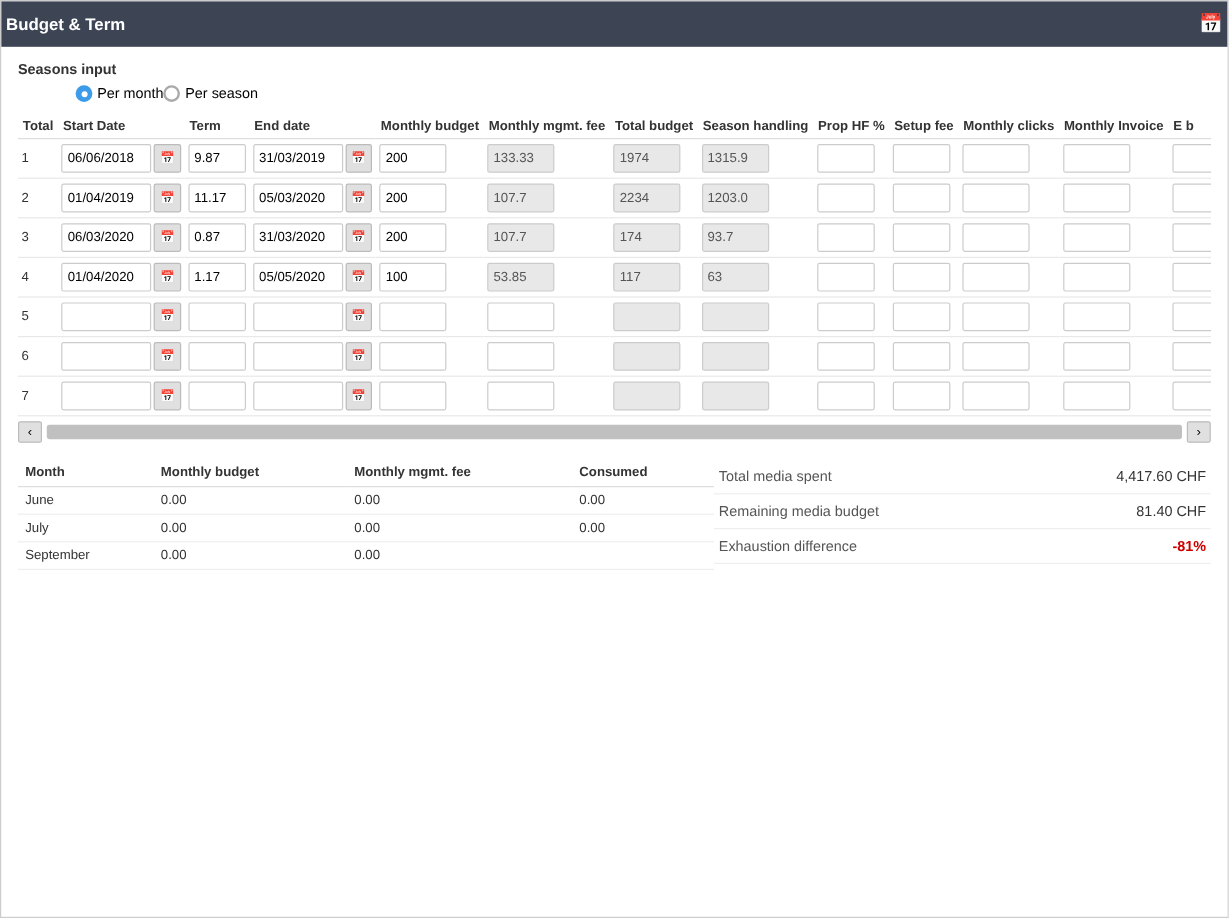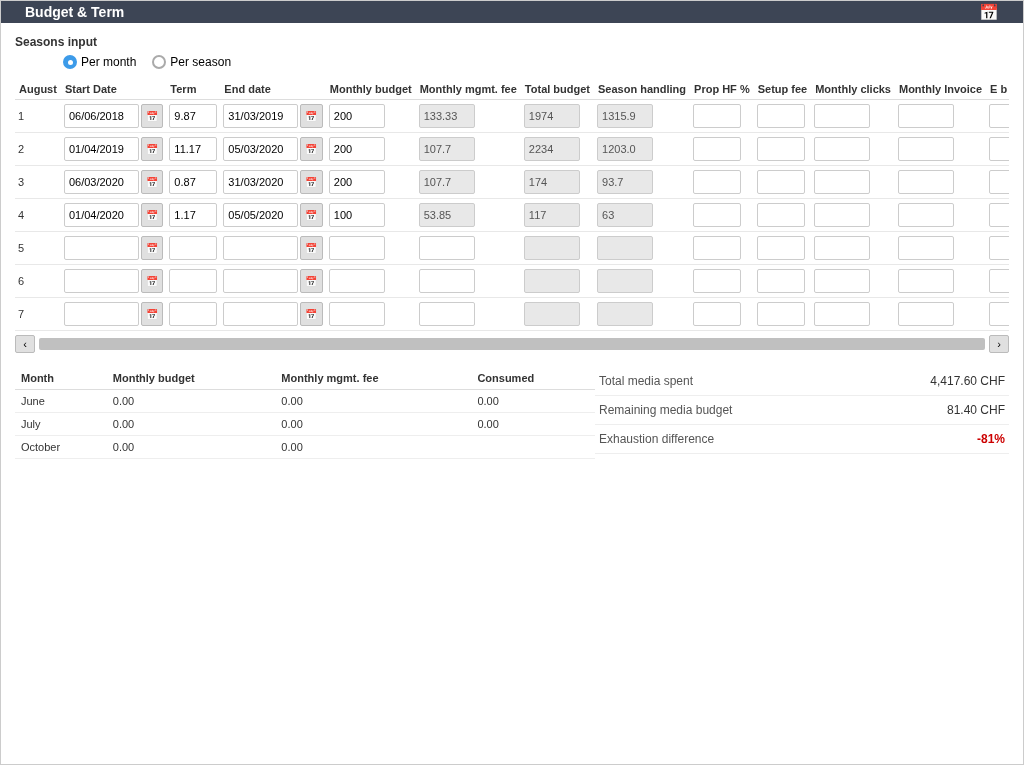--- a/index.html
+++ b/index.html
@@ -11,25 +11,25 @@
       background: #fff;
       border: 1px solid #ccc;
       display: flex;
       flex-direction: column;
       overflow: hidden;
     }
 
     .title-bar {
       background: #3d4555;
       color: #fff;
-      padding: 8px 24px;
+      padding: 8px 4px;
       display: flex;
       align-items: center;
       justify-content: space-between;
-      height: 22px;
+      height: 38px;
       flex-shrink: 0;
     }
 
     .title-bar-title {
       font-size: 14px;
       font-weight: bold;
     }
 
     .title-bar-icon {
       color: #ccc;
@@ -47,21 +47,20 @@
     .seasons-input-label {
       font-weight: bold;
       font-size: 12px;
       margin-bottom: 6px;
       color: #333;
     }
 
     .radio-group {
       display: flex;
       align-items: flex-start;
-      gap: 16px;
       margin-bottom: 10px;
       padding-left: 48px;
     }
 
     .radio-option {
       display: flex;
       align-items: center;
       gap: 4px;
       cursor: pointer;
     }
@@ -283,21 +282,21 @@
       <label class="radio-option">
         <div class="radio-circle unselected"></div>
         <span>Per season</span>
       </label>
     </div>
 
     <div class="table-container">
       <table class="main-table">
         <thead>
           <tr>
-            <th>August</th>
+            <th>Total</th>
             <th style="min-width:100px;">Start Date</th>
             <th style="min-width:50px;">Term</th>
             <th style="min-width:100px;">End date</th>
             <th style="min-width:60px;">Monthly budget</th>
             <th style="min-width:65px;">Monthly mgmt. fee</th>
             <th style="min-width:60px;">Total budget</th>
             <th style="min-width:65px;">Season handling</th>
             <th style="min-width:55px;">Prop HF %</th>
             <th style="min-width:55px;margin-top:36px;">Setup fee</th>
             <th style="min-width:60px;margin-top:20px;">Monthly clicks</th>
@@ -650,21 +649,21 @@
     <td>0.00</td>
     <td>0.00</td>
   </tr>
               <tr>
     <td>July</td>
     <td>0.00</td>
     <td>0.00</td>
     <td>0.00</td>
   </tr>
               <tr>
-    <td>October</td>
+    <td>September</td>
     <td>0.00</td>
     <td>0.00</td>
     <td></td>
   </tr>
             </tbody>
         </table>
       </div>
 
       <div class="bottom-right" id="stats-panel">
           <div class="stat-row">

